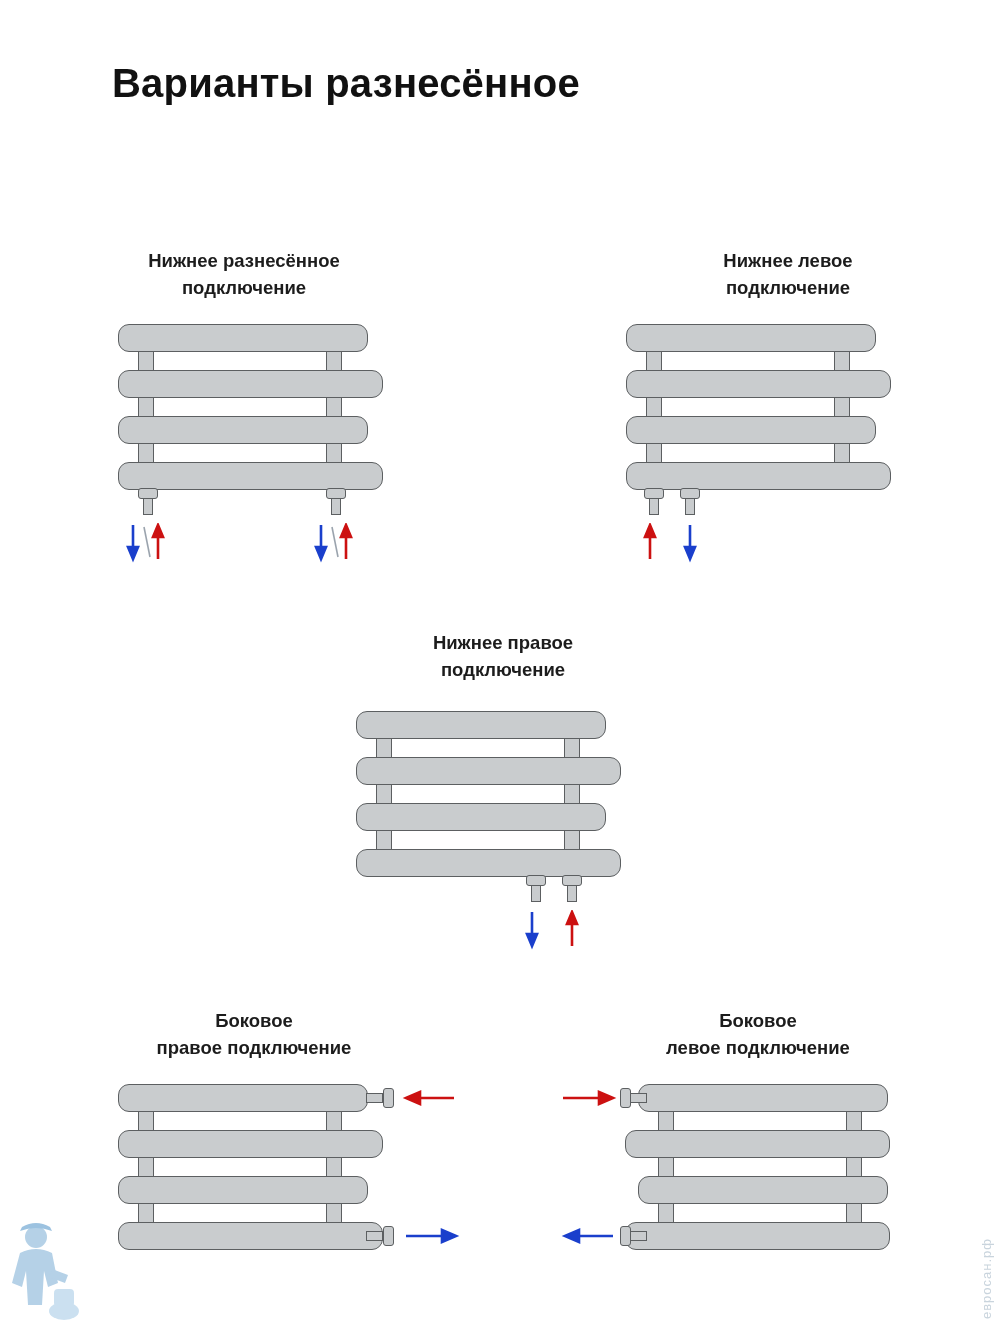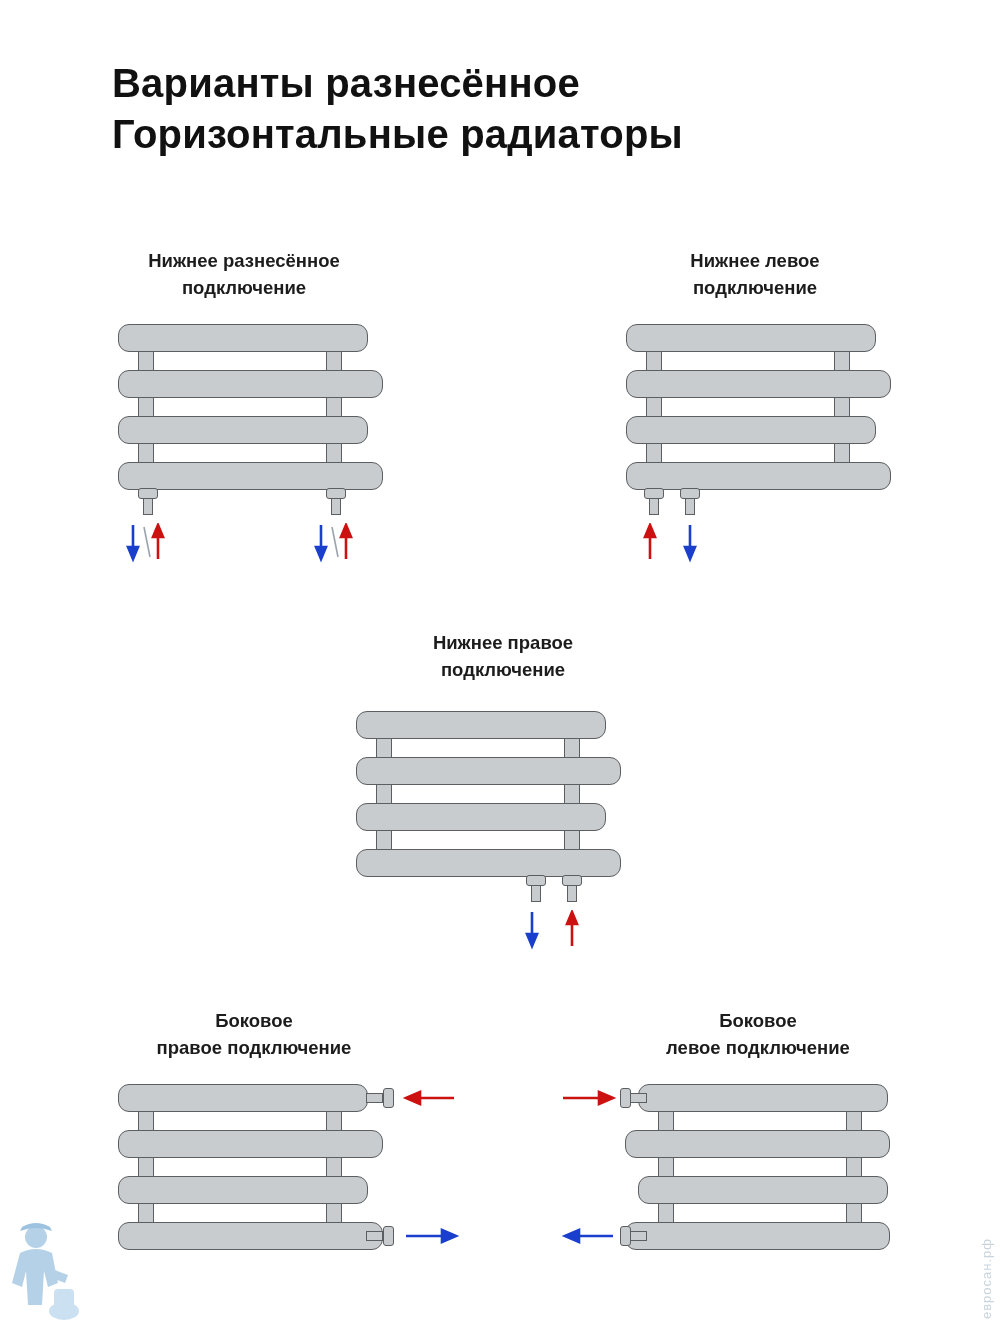--- a/index.html
+++ b/index.html
@@ -135,21 +135,20 @@
     width: 78px;
     height: 110px;
     opacity: 0.85;
   }
 </style>
 </head>
 <body>
 
 <div class="title-block">
   <div class="title-line">Варианты разнесённое</div>
-  <div class="title-line">Горизонтальные радиаторы</div>
 </div>
 
 <div class="caption" style="left:104px; top:248px; width:280px;">Нижнее разнесённое
 подключение</div>
 
 <div class="diagram" style="left:100px; top:318px; width:300px; height:250px;">
   <div class="rad">
 
     <div class="post" style="left:38px;  top:12px; width:16px; height:160px;"></div>
     <div class="post" style="left:226px; top:12px; width:16px; height:160px;"></div>
@@ -187,21 +186,21 @@
       <polygon points="13,36 8,24 18,24"></polygon>
     </g>
     <g stroke="#cc1111" stroke-width="2.6" fill="#cc1111">
       <line x1="38" y1="36" x2="38" y2="11"></line>
       <polygon points="38,2 33,14 43,14"></polygon>
     </g>
     <line x1="24" y1="4" x2="30" y2="34" stroke="#9aa3ad" stroke-width="1.6"></line>
   </svg>
 </div>
 
-<div class="caption" style="left:630px; top:248px; width:250px;">Нижнее левое
+<div class="caption" style="left:663px; top:248px; width:250px;">Нижнее левое
 подключение</div>
 
 <div class="diagram" style="left:608px; top:318px; width:300px; height:250px;">
   <div class="rad">
     <div class="post" style="left:38px;  top:12px; width:16px; height:160px;"></div>
     <div class="post" style="left:226px; top:12px; width:16px; height:160px;"></div>
     <div class="bar" style="left:18px; top:6px;   width:250px; height:28px;"></div>
     <div class="bar" style="left:18px; top:52px;  width:265px; height:28px;"></div>
     <div class="bar" style="left:18px; top:98px;  width:250px; height:28px;"></div>
     <div class="bar" style="left:18px; top:144px; width:265px; height:28px;"></div>

